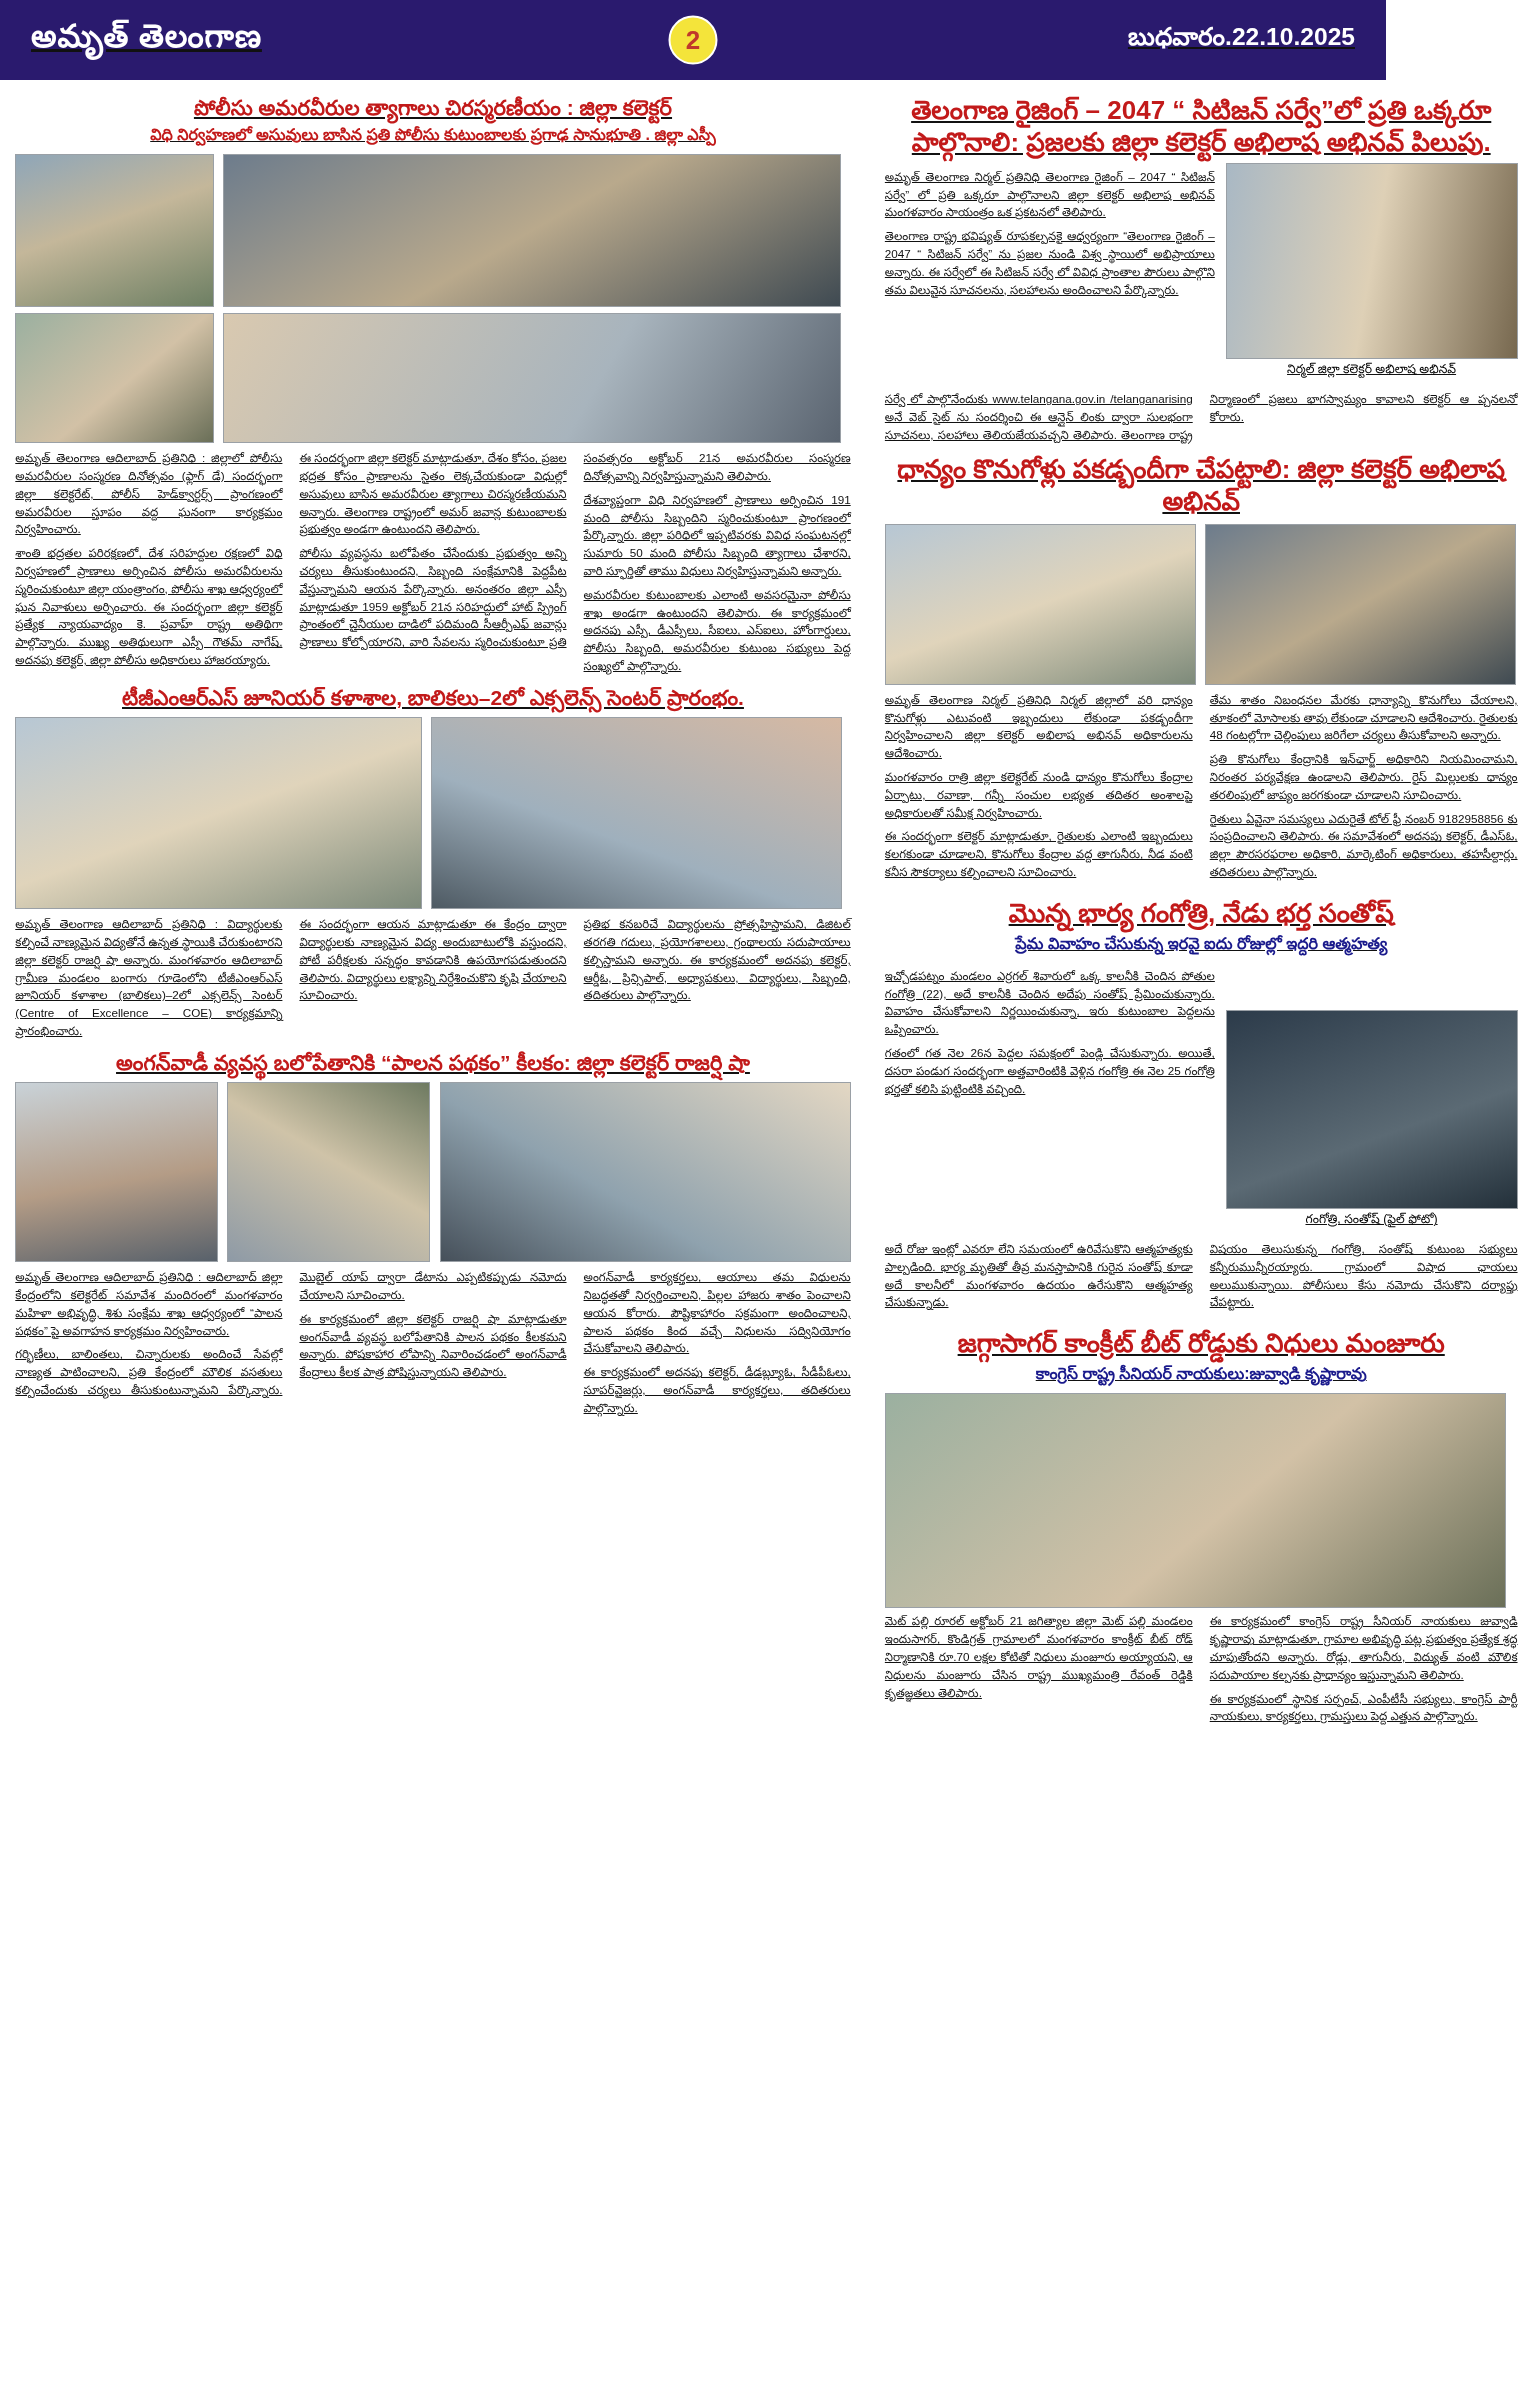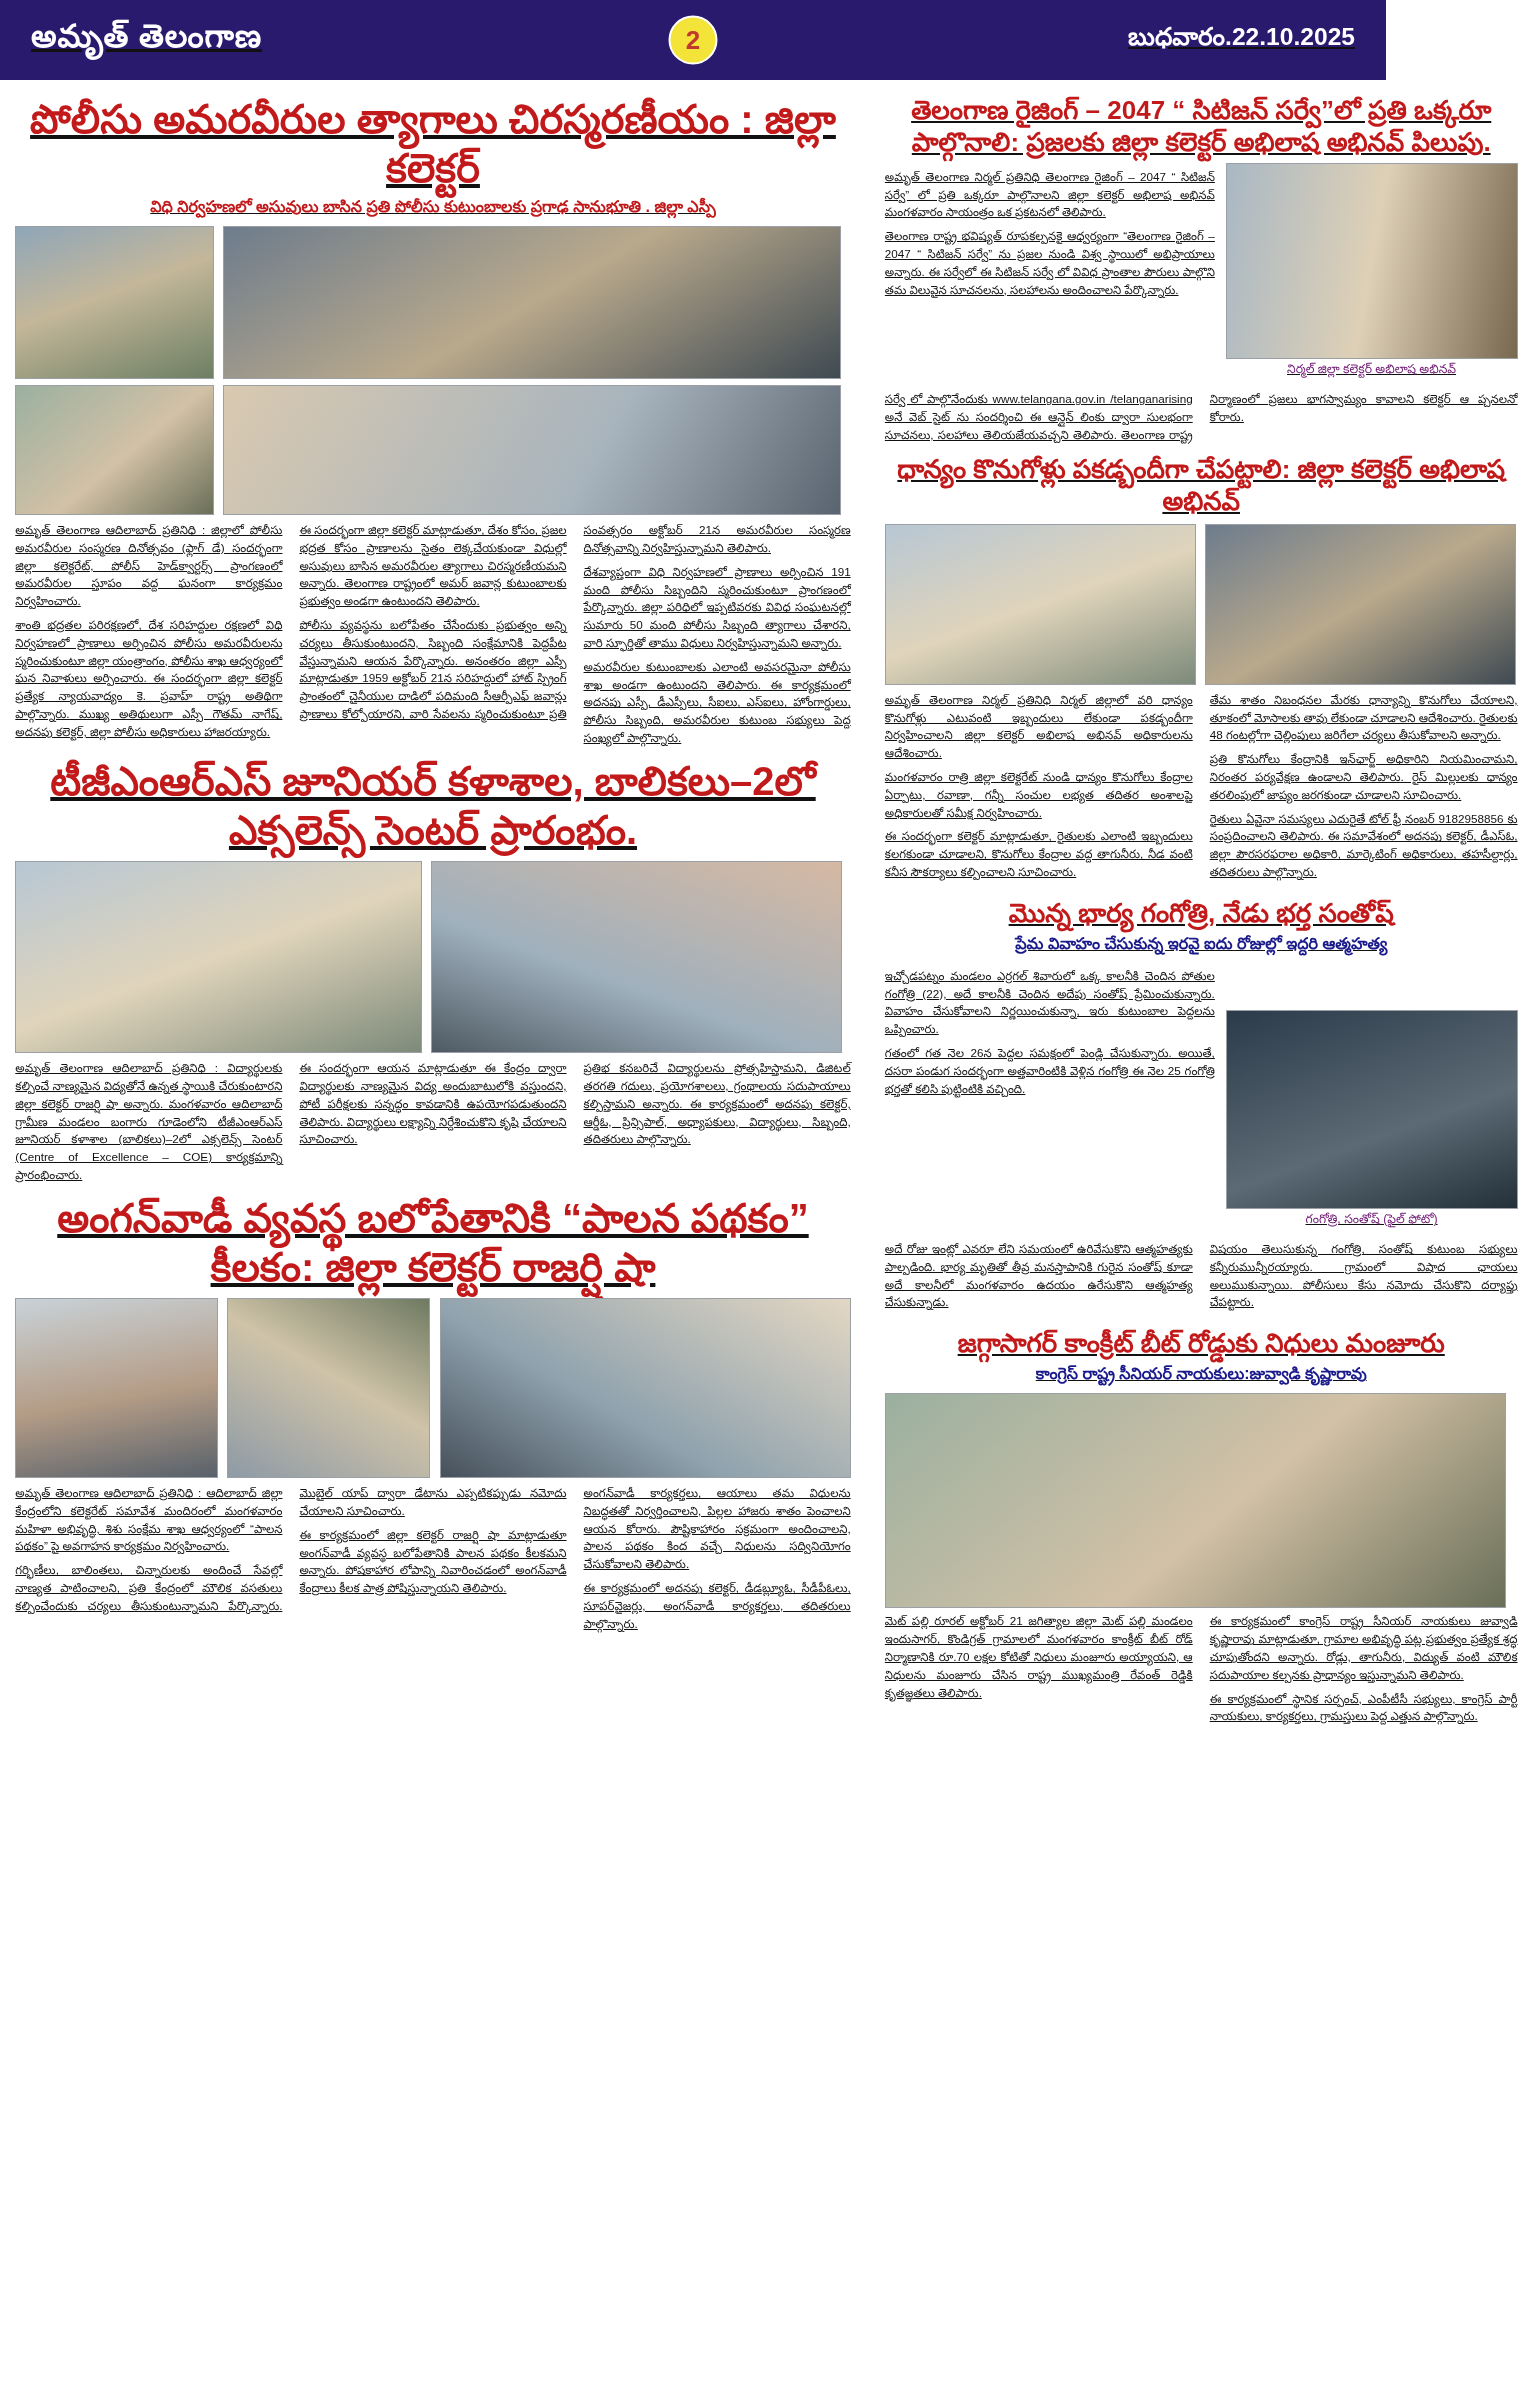--- a/index.html
+++ b/index.html
@@ -66,21 +66,21 @@
 
   .vdivider {
     width: 1.5px;
     background: #b9b9b9;
     margin: 0 3.1px;
   }
 
   
   h2.headline {
     color: #c21a1a;
-    font-size: 40px;
+    font-size: 21px;
     line-height: 1.22;
     text-align: center;
     margin: 4.6px 0 4.6px 0;
     font-weight: bold;
   }
   h2.headline.small {
     font-size: 26px;
   }
   .subhead {
     color: #1a1a8c;
@@ -96,21 +96,21 @@
   .photo {
     background: #cfd4d8;
     position: relative;
     overflow: hidden;
     border: 0.8px solid #9aa0a6;
   }
   .photo-caption {
     font-size: 12.3px;
     text-align: center;
     margin: 3.1px 0 6.1px 0;
-    color: #701a75;
+    color: #000000;
   }
 
   
   .ph-a { background: linear-gradient(160deg,#8fa6b8 0%, #c4b79a 45%, #6d7f63 100%); }
   .ph-b { background: linear-gradient(150deg,#6d7c8c 0%, #b9a98c 50%, #3f4a52 100%); }
   .ph-c { background: linear-gradient(140deg,#9bb0a0 0%, #d2c1a6 55%, #6a6f58 100%); }
   .ph-d { background: linear-gradient(120deg,#d9c9b0 0%, #a8b4bd 60%, #5a6470 100%); }
   .ph-e { background: linear-gradient(160deg,#b7c7d4 0%, #e0d4bb 50%, #7d8a7a 100%); }
   .ph-f { background: linear-gradient(200deg,#d6b9a3 0%, #9fb0bd 60%, #4e5a63 100%); }
   .ph-g { background: linear-gradient(170deg,#c9d2d8 0%, #b49c86 55%, #58616b 100%); }

